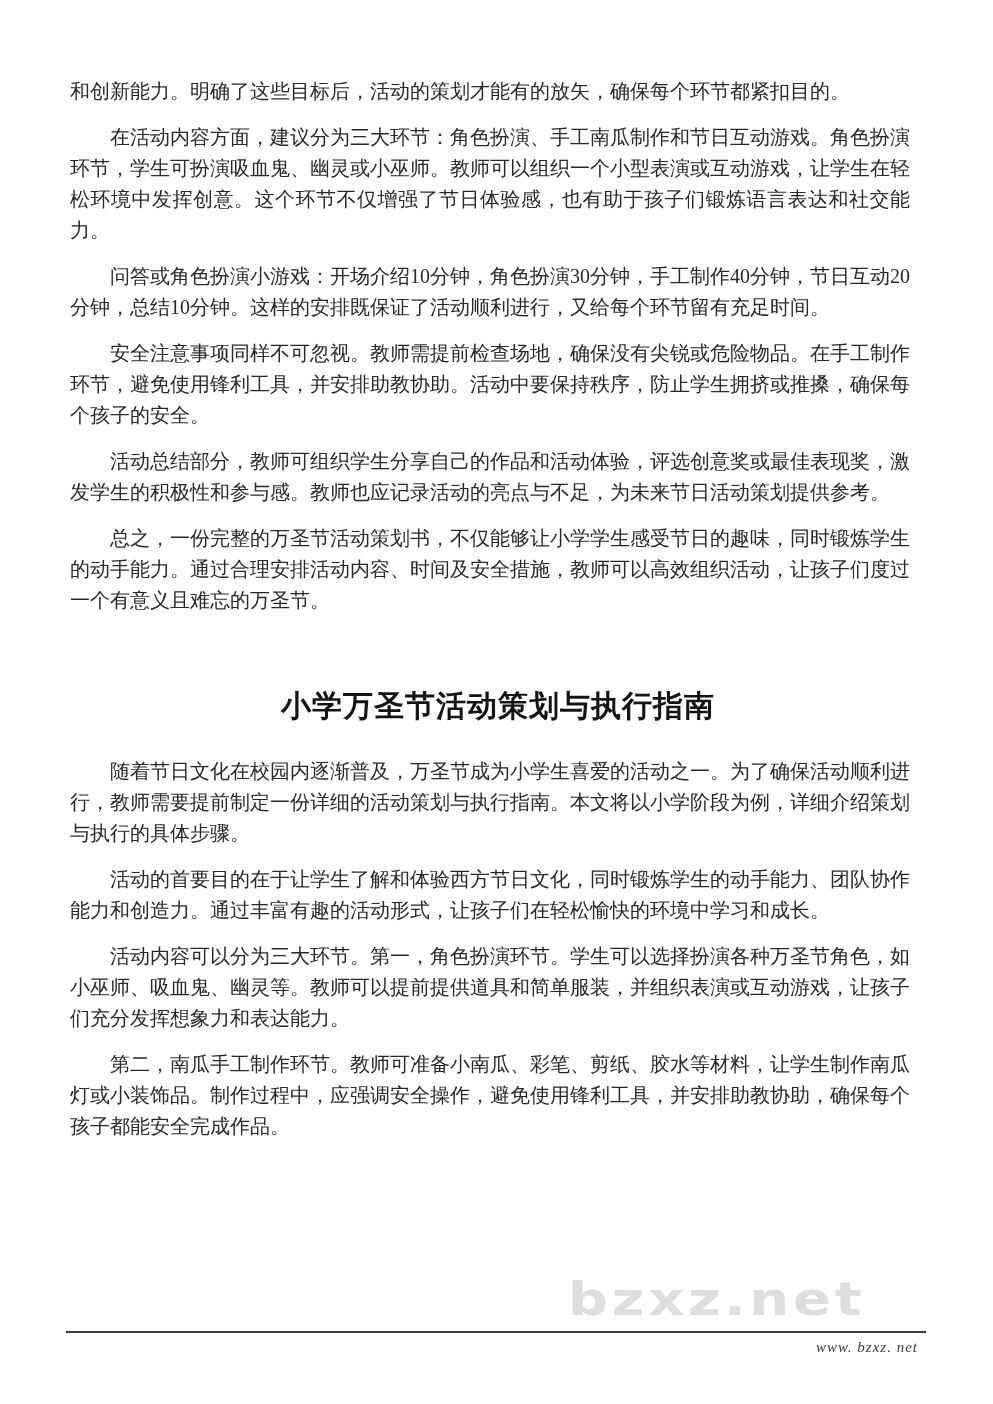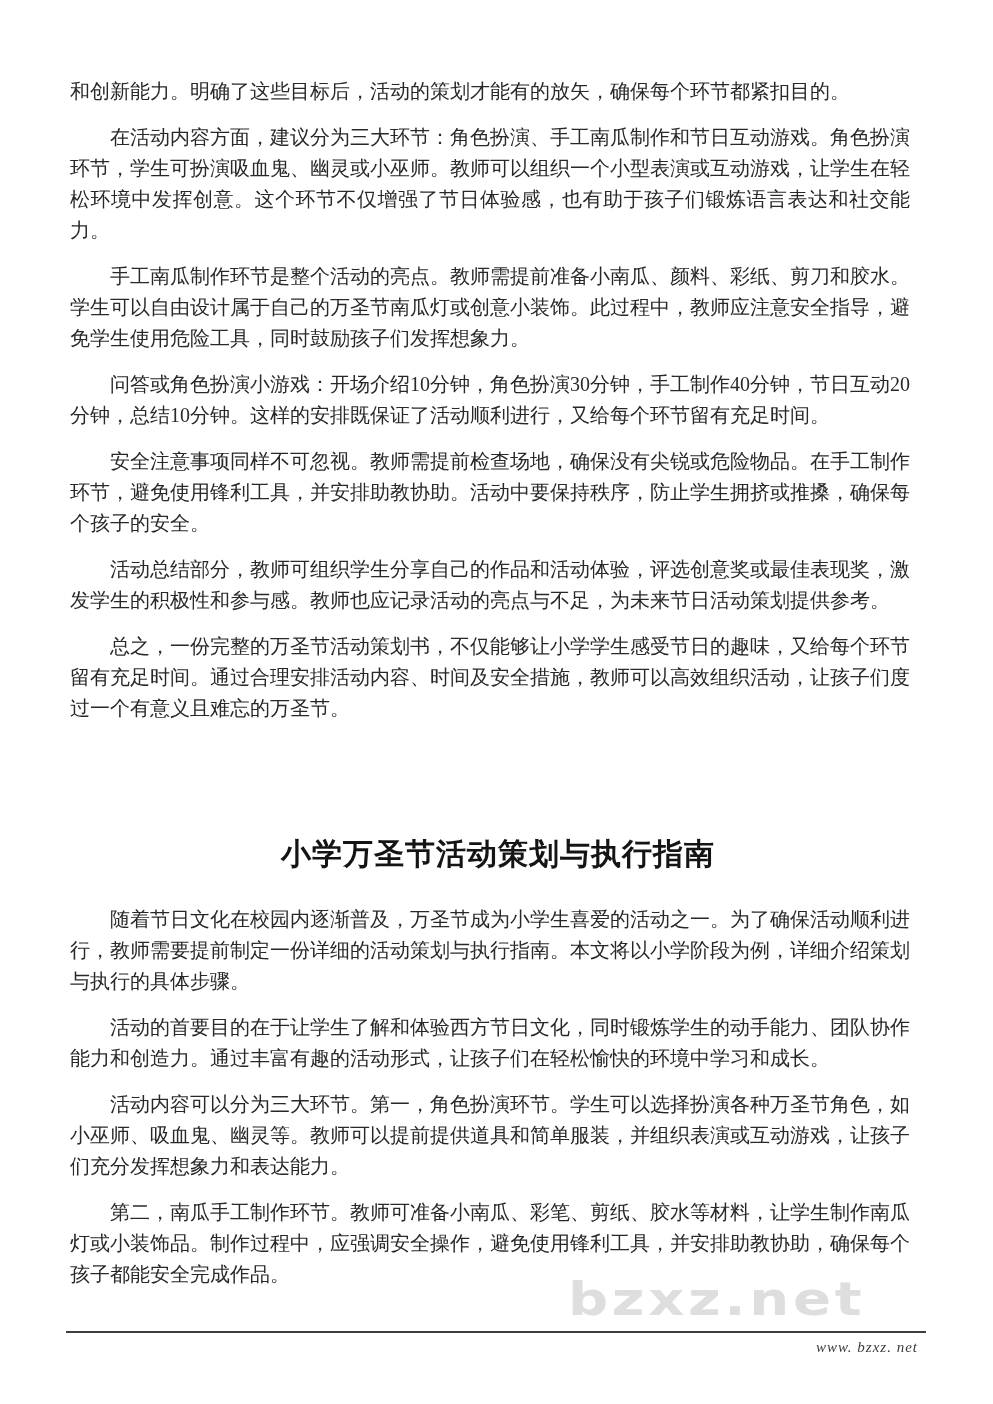--- a/index.html
+++ b/index.html
@@ -40,21 +40,21 @@
     margin: 15px 16px 0 0;
     font-size: 20px;
     line-height: 31px;
     color: #282828;
     text-align: justify;
     text-indent: 2em;
   }
   p.para.first { margin-top: 0; }
   p.para.noindent { text-indent: 0; }
   h1.article-title {
-    margin: 108px 0 28px 0;
+    margin: 68px 0 28px 0;
     font-size: 30px;
     line-height: 44px;
     font-weight: bold;
     text-align: center;
     color: #141414;
     letter-spacing: 1px;
   }
   .footer-rule {
     position: absolute;
     left: 66px;
@@ -81,25 +81,24 @@
 <body>
 
 <div class="page">
 
   <div class="watermark">bzxz.net</div>
 
   <main class="content">
 
     <p class="para first noindent">和创新能力。明确了这些目标后，活动的策划才能有的放矢，确保每个环节都紧扣目的。</p>
     <p class="para">在活动内容方面，建议分为三大环节：角色扮演、手工南瓜制作和节日互动游戏。角色扮演环节，学生可扮演吸血鬼、幽灵或小巫师。教师可以组织一个小型表演或互动游戏，让学生在轻松环境中发挥创意。这个环节不仅增强了节日体验感，也有助于孩子们锻炼语言表达和社交能力。</p>
-    <p class="para">手工南瓜制作环节是整个活动的亮点。教师需提前准备小南瓜、颜料、彩纸、剪刀和胶水。学生可以自由设计属于自己的万圣节南瓜灯或创意小装饰。此过程中，教师应注意安全指导，避免学生使用危险工具，同时鼓励孩子们发挥想象力。</p>
     <p class="para">问答或角色扮演小游戏：开场介绍10分钟，角色扮演30分钟，手工制作40分钟，节日互动20分钟，总结10分钟。这样的安排既保证了活动顺利进行，又给每个环节留有充足时间。</p>
     <p class="para">安全注意事项同样不可忽视。教师需提前检查场地，确保没有尖锐或危险物品。在手工制作环节，避免使用锋利工具，并安排助教协助。活动中要保持秩序，防止学生拥挤或推搡，确保每个孩子的安全。</p>
     <p class="para">活动总结部分，教师可组织学生分享自己的作品和活动体验，评选创意奖或最佳表现奖，激发学生的积极性和参与感。教师也应记录活动的亮点与不足，为未来节日活动策划提供参考。</p>
-    <p class="para">总之，一份完整的万圣节活动策划书，不仅能够让小学学生感受节日的趣味，又给每个环节留有充足时间。通过合理安排活动内容、时间及安全措施，教师可以高效组织活动，让孩子们度过一个有意义且难忘的万圣节。</p>
+    <p class="para">总之，一份完整的万圣节活动策划书，不仅能够让小学学生感受节日的趣味，同时锻炼学生的动手能力。通过合理安排活动内容、时间及安全措施，教师可以高效组织活动，让孩子们度过一个有意义且难忘的万圣节。</p>
 
     <h1 class="article-title">小学万圣节活动策划与执行指南</h1>
 
     <p class="para">随着节日文化在校园内逐渐普及，万圣节成为小学生喜爱的活动之一。为了确保活动顺利进行，教师需要提前制定一份详细的活动策划与执行指南。本文将以小学阶段为例，详细介绍策划与执行的具体步骤。</p>
     <p class="para">活动的首要目的在于让学生了解和体验西方节日文化，同时锻炼学生的动手能力、团队协作能力和创造力。通过丰富有趣的活动形式，让孩子们在轻松愉快的环境中学习和成长。</p>
     <p class="para">活动内容可以分为三大环节。第一，角色扮演环节。学生可以选择扮演各种万圣节角色，如小巫师、吸血鬼、幽灵等。教师可以提前提供道具和简单服装，并组织表演或互动游戏，让孩子们充分发挥想象力和表达能力。</p>
     <p class="para">第二，南瓜手工制作环节。教师可准备小南瓜、彩笔、剪纸、胶水等材料，让学生制作南瓜灯或小装饰品。制作过程中，应强调安全操作，避免使用锋利工具，并安排助教协助，确保每个孩子都能安全完成作品。</p>
 
   </main>
 

